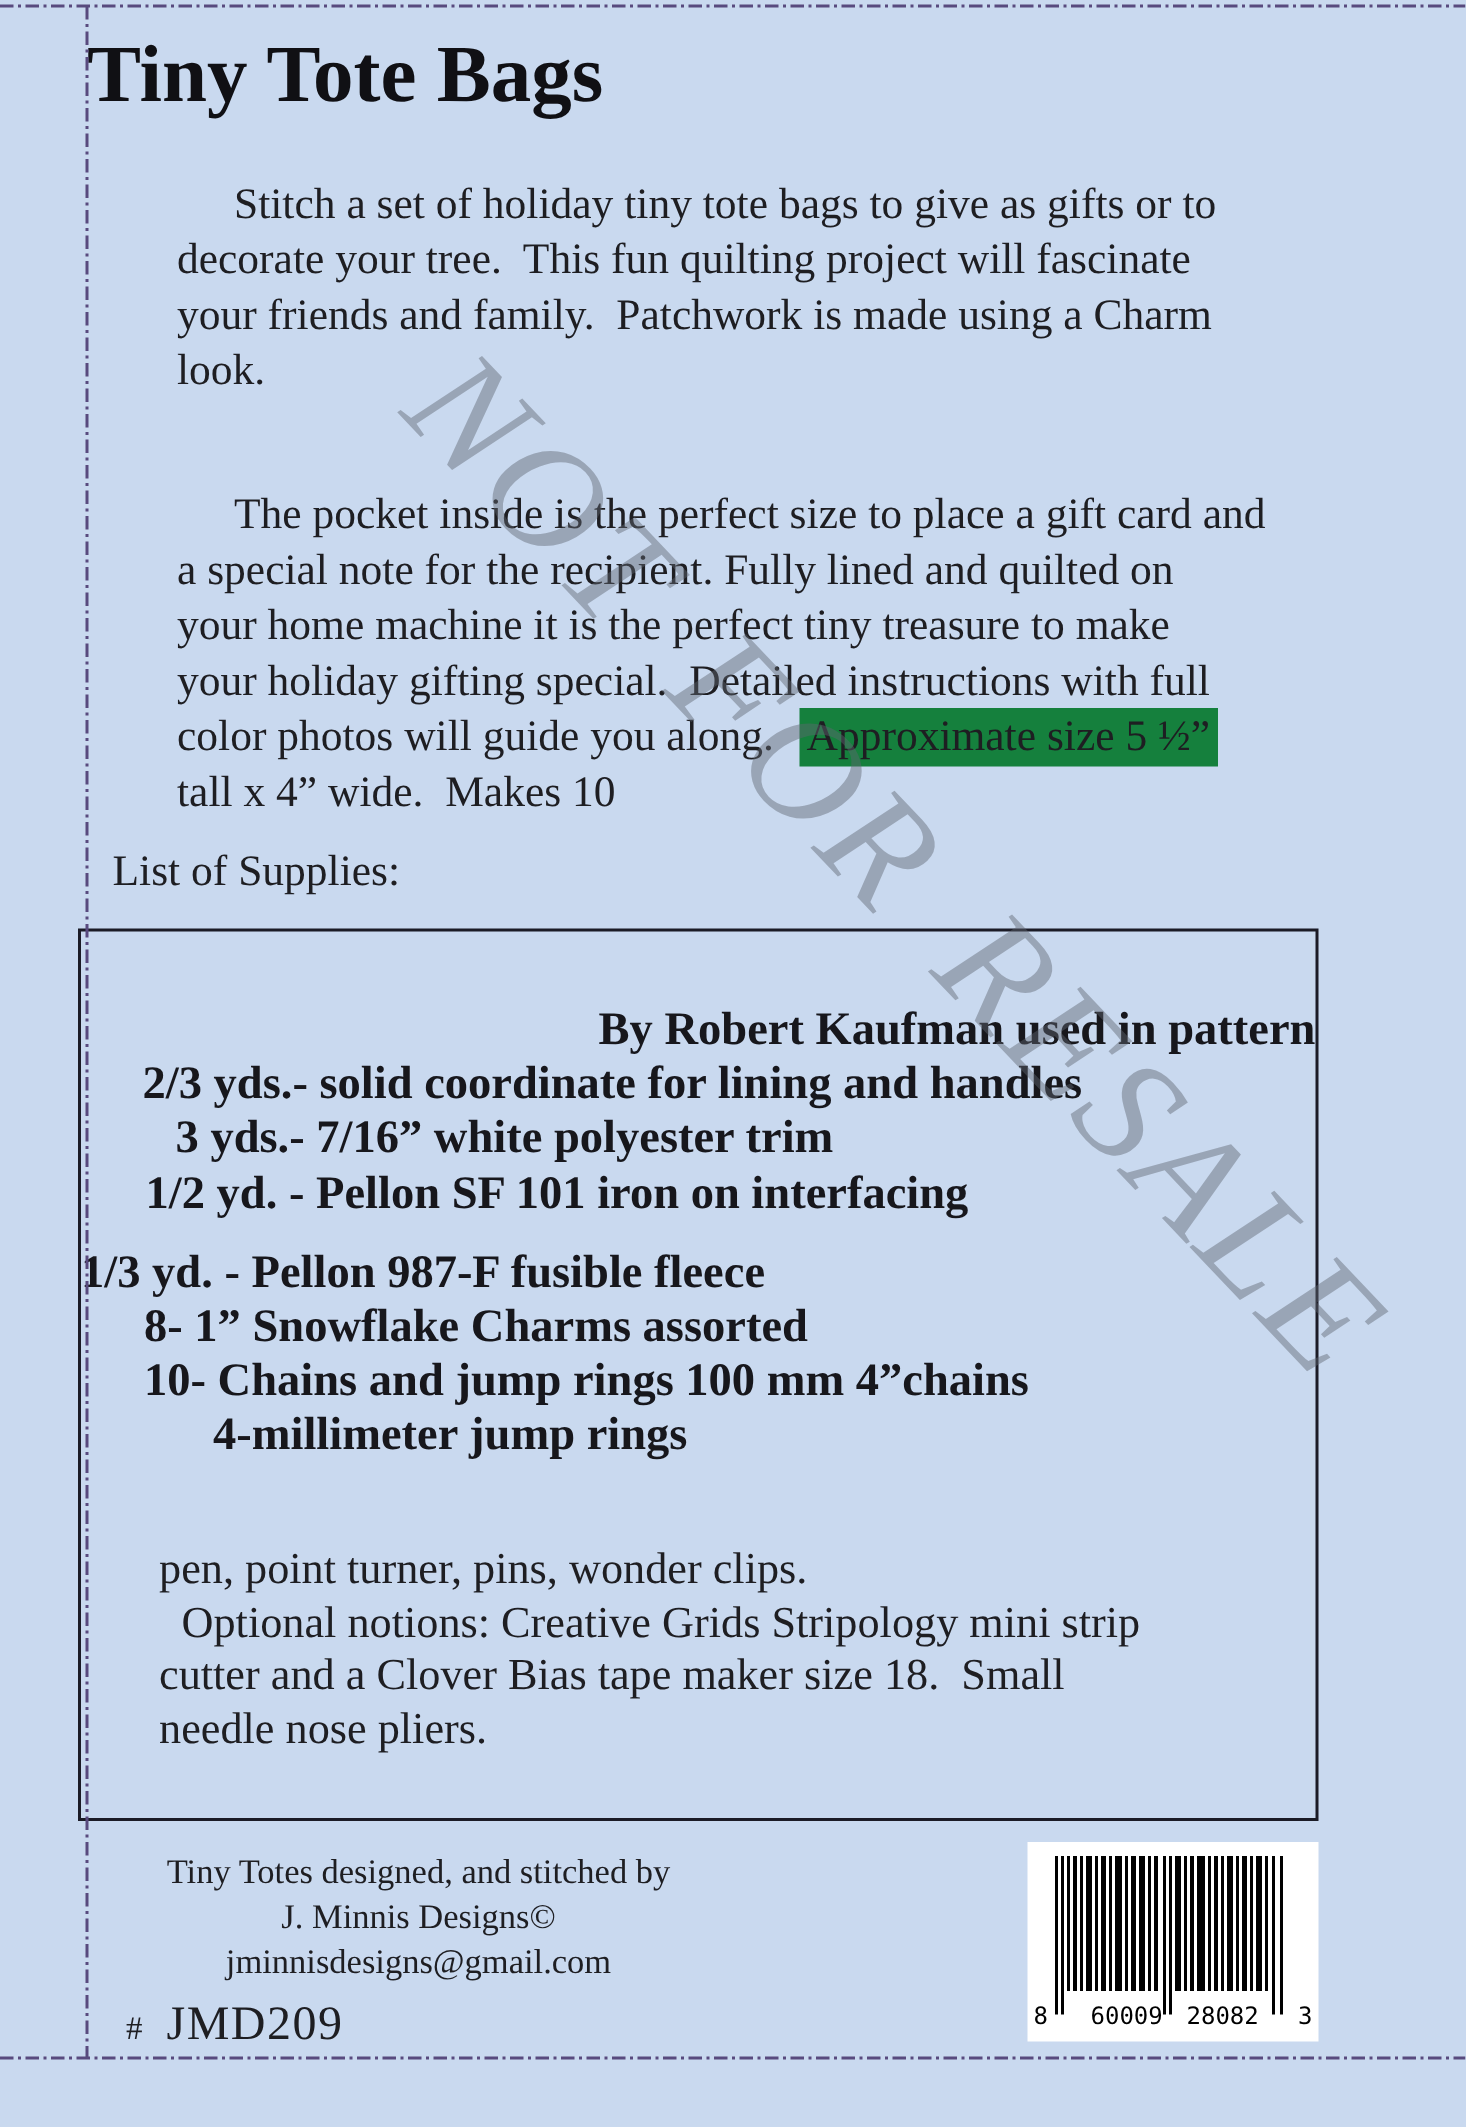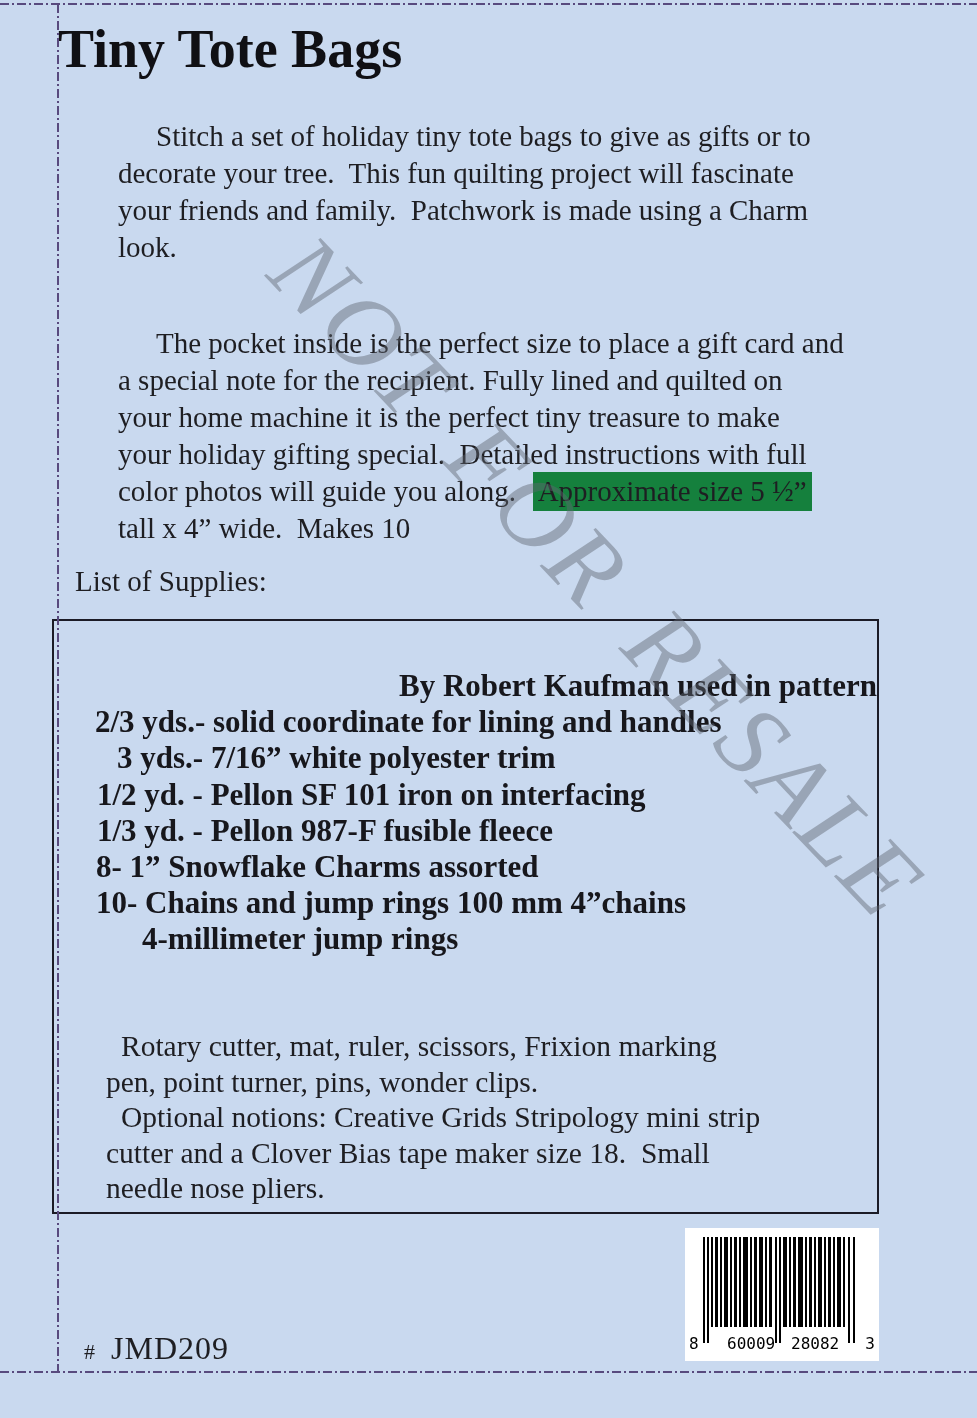--- a/index.html
+++ b/index.html
@@ -36,21 +36,21 @@
   .p2{top:325px;}
   .hl{background:#15803d;padding:3px 5px 4px 5px;margin:-3px -5px -4px -5px;}
   .list-label{position:absolute;left:75px;top:565px;font-size:29px;z-index:2;}
   .supply-box{
     position:absolute;left:52px;top:619px;width:823px;height:591px;
     border:2.5px solid #1b1b26;z-index:2;
   }
   .supply-list{position:absolute;left:0;top:47px;width:100%;}
   .sline{display:block;white-space:pre;font-size:31px;font-weight:bold;line-height:36.2px;color:#17171c;}
   .si0{padding-left:82px;} .si1{padding-left:98px;text-align:right;} .si2{padding-left:41px;}
-  .si3{padding-left:63px;} .si4{padding-left:43px;} .si5{padding-left:43px;}
+  .si3{padding-left:63px;} .si4{padding-left:43px;} .si5{margin-top:17px;}
   .si6{padding-left:42px;} .si7{padding-left:42px;} .si8{padding-left:88px;}
   .notions{position:absolute;left:0;top:408px;width:100%;}
   .nline{display:block;white-space:pre;font-size:29.5px;line-height:35.6px;}
   .ni{padding-left:67px;} .nb{padding-left:52px;}
   .credits{
     position:absolute;left:90px;top:1233px;width:378px;
     text-align:center;z-index:2;
   }
   .credit-line{display:block;font-size:23px;line-height:30px;white-space:pre;}
   .jmd{position:absolute;left:84px;top:1330px;z-index:2;display:flex;align-items:baseline;gap:16px;}
@@ -107,28 +107,32 @@
       <span class="sline si1">By Robert Kaufman used in pattern</span>
       <span class="sline si2">2/3 yds.- solid coordinate for lining and handles</span>
       <span class="sline si3">3 yds.- 7/16” white polyester trim</span>
       <span class="sline si4">1/2 yd. - Pellon SF 101 iron on interfacing</span>
       <span class="sline si5">1/3 yd. - Pellon 987-F fusible fleece</span>
       <span class="sline si6">8- 1” Snowflake Charms assorted</span>
       <span class="sline si7">10- Chains and jump rings 100 mm 4”chains</span>
       <span class="sline si8">4-millimeter jump rings</span>
     </div>
     <div class="notions">
-      <span class="nline ni">Rotary cutter, mat, ruler, scissors, Frixion marking</span>
       <span class="nline nb">pen, point turner, pins, wonder clips.</span>
       <span class="nline ni">Optional notions: Creative Grids Stripology mini strip</span>
       <span class="nline nb">cutter and a Clover Bias tape maker size 18.  Small</span>
       <span class="nline nb">needle nose pliers.</span>
     </div>
   </div>
 
+  <div class="credits">
+    <span class="credit-line">Tiny Totes designed, and stitched by</span>
+    <span class="credit-line">J. Minnis Designs©</span>
+    <span class="credit-line">jminnisdesigns@gmail.com</span>
+  </div>
 
   <div class="jmd">
     <span class="jmd-hash">#</span>
     <span class="jmd-num">JMD209</span>
   </div>
 
   <div class="barcode">
     <svg class="bars" width="156" height="106" viewBox="0 0 156 106" shape-rendering="crispEdges">
       <g fill="#000000">
         <rect x="0" y="0" width="2" height="106"></rect>

